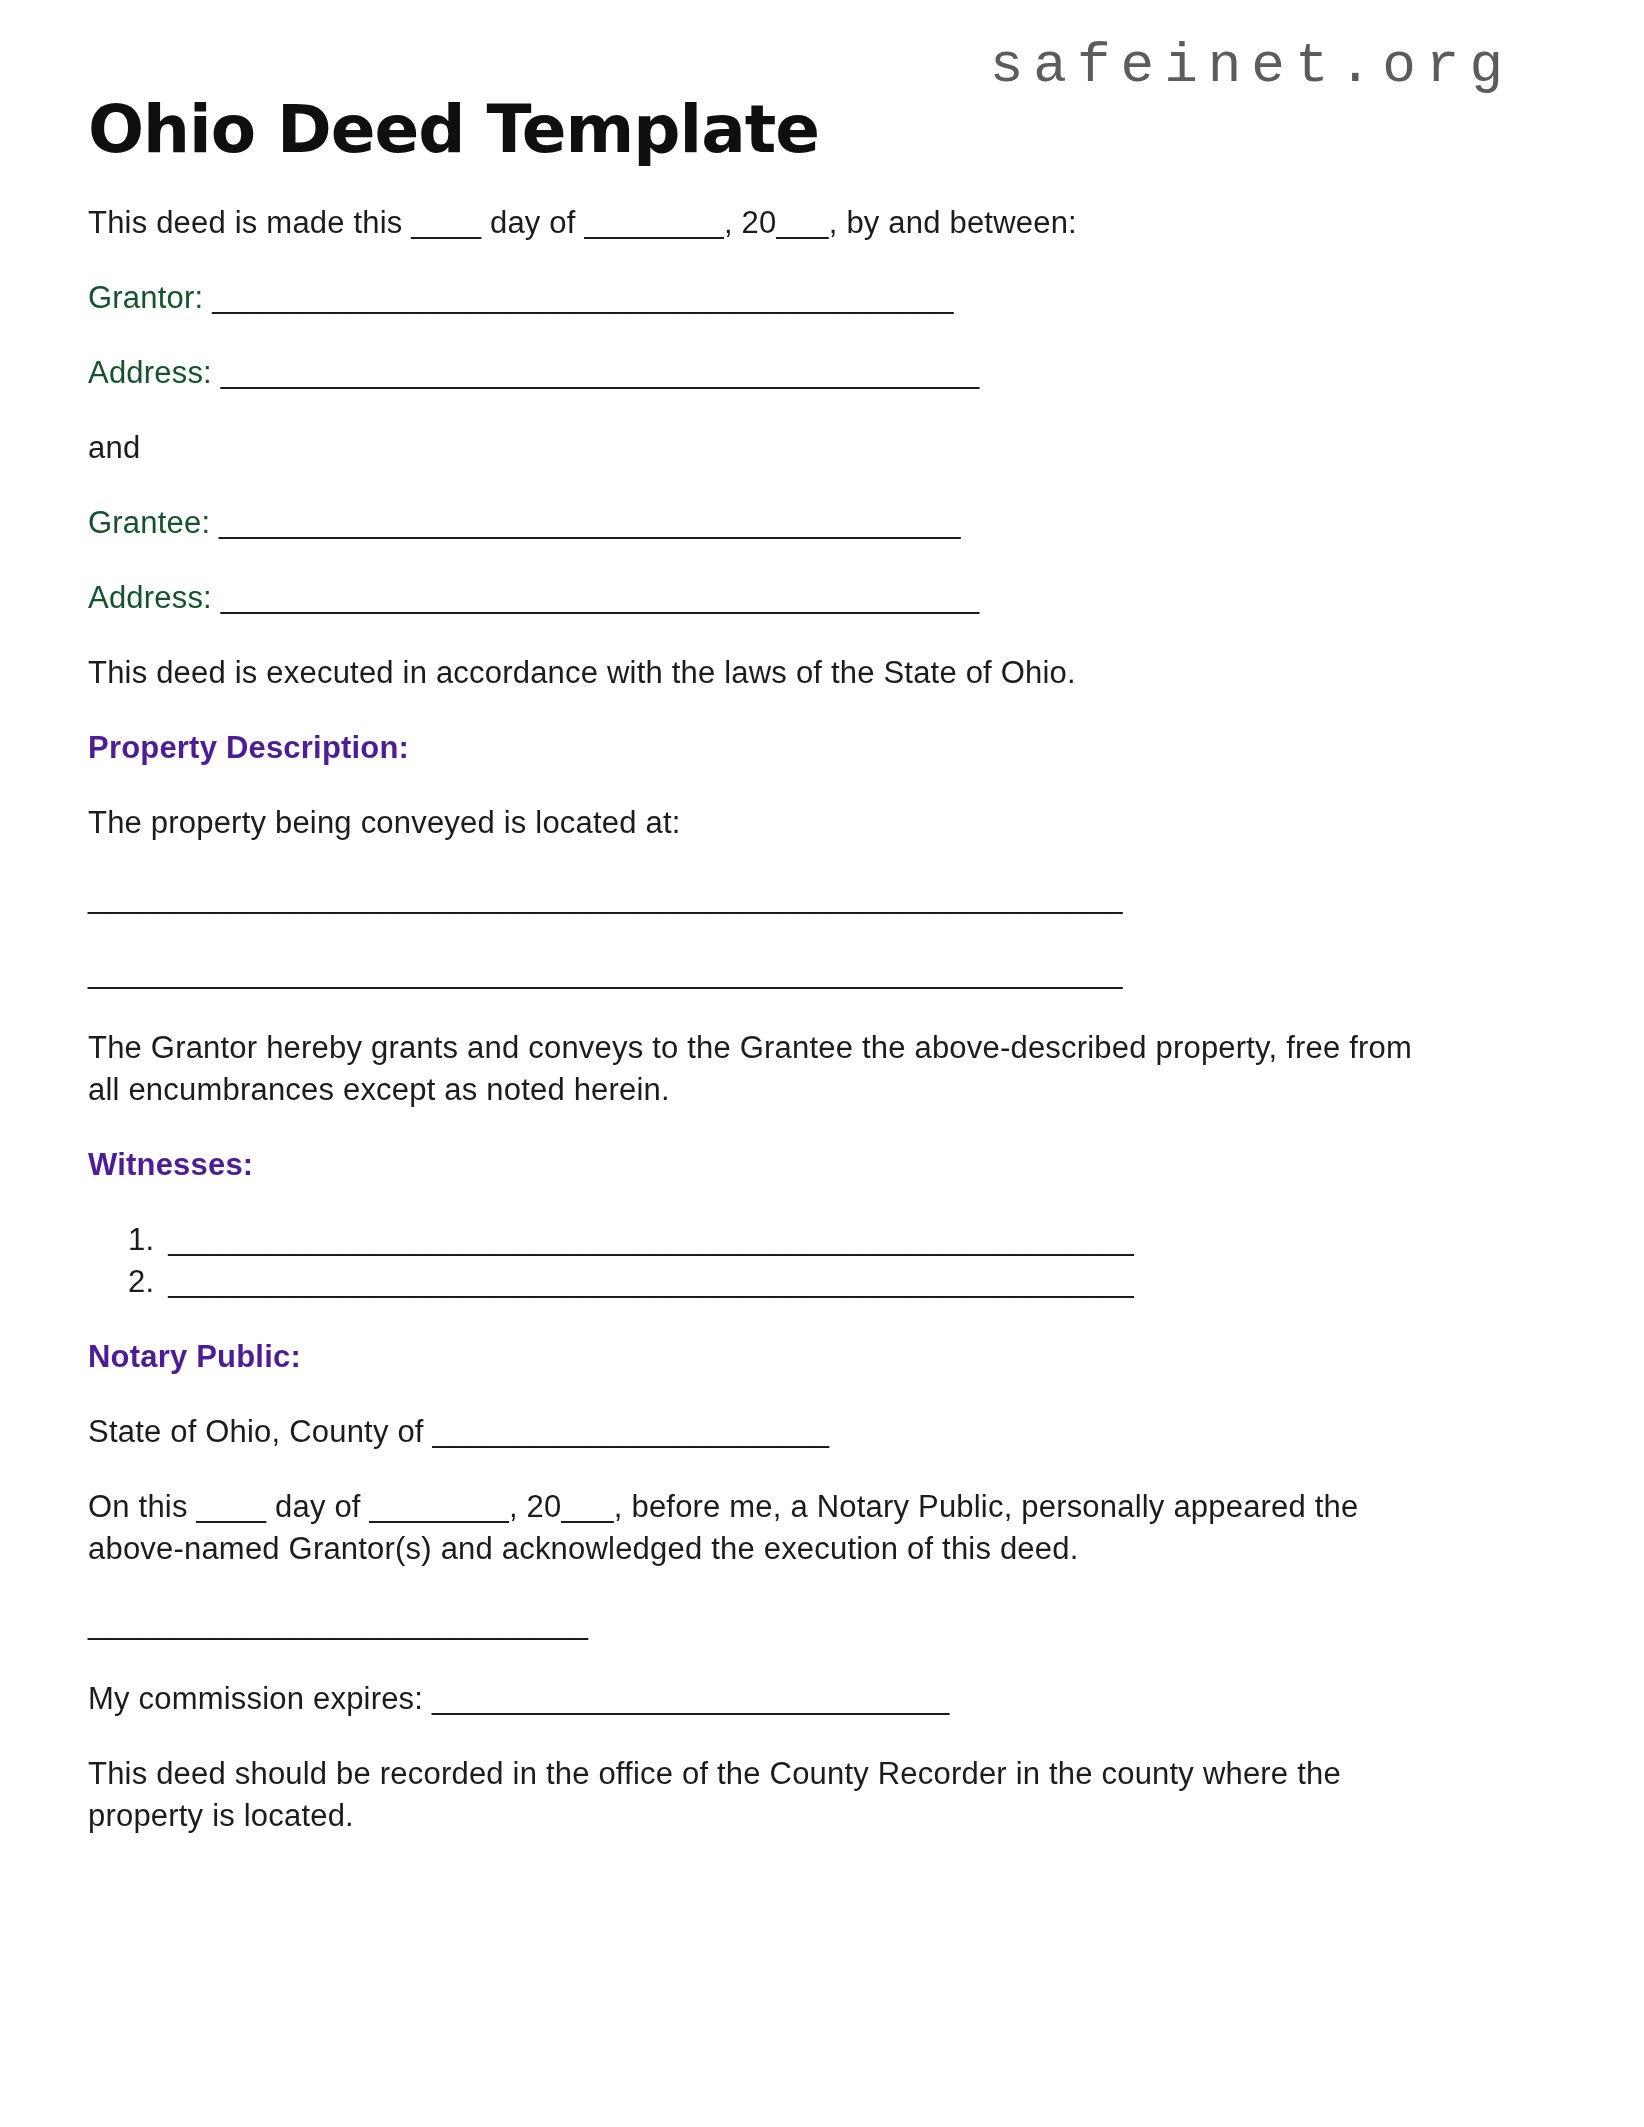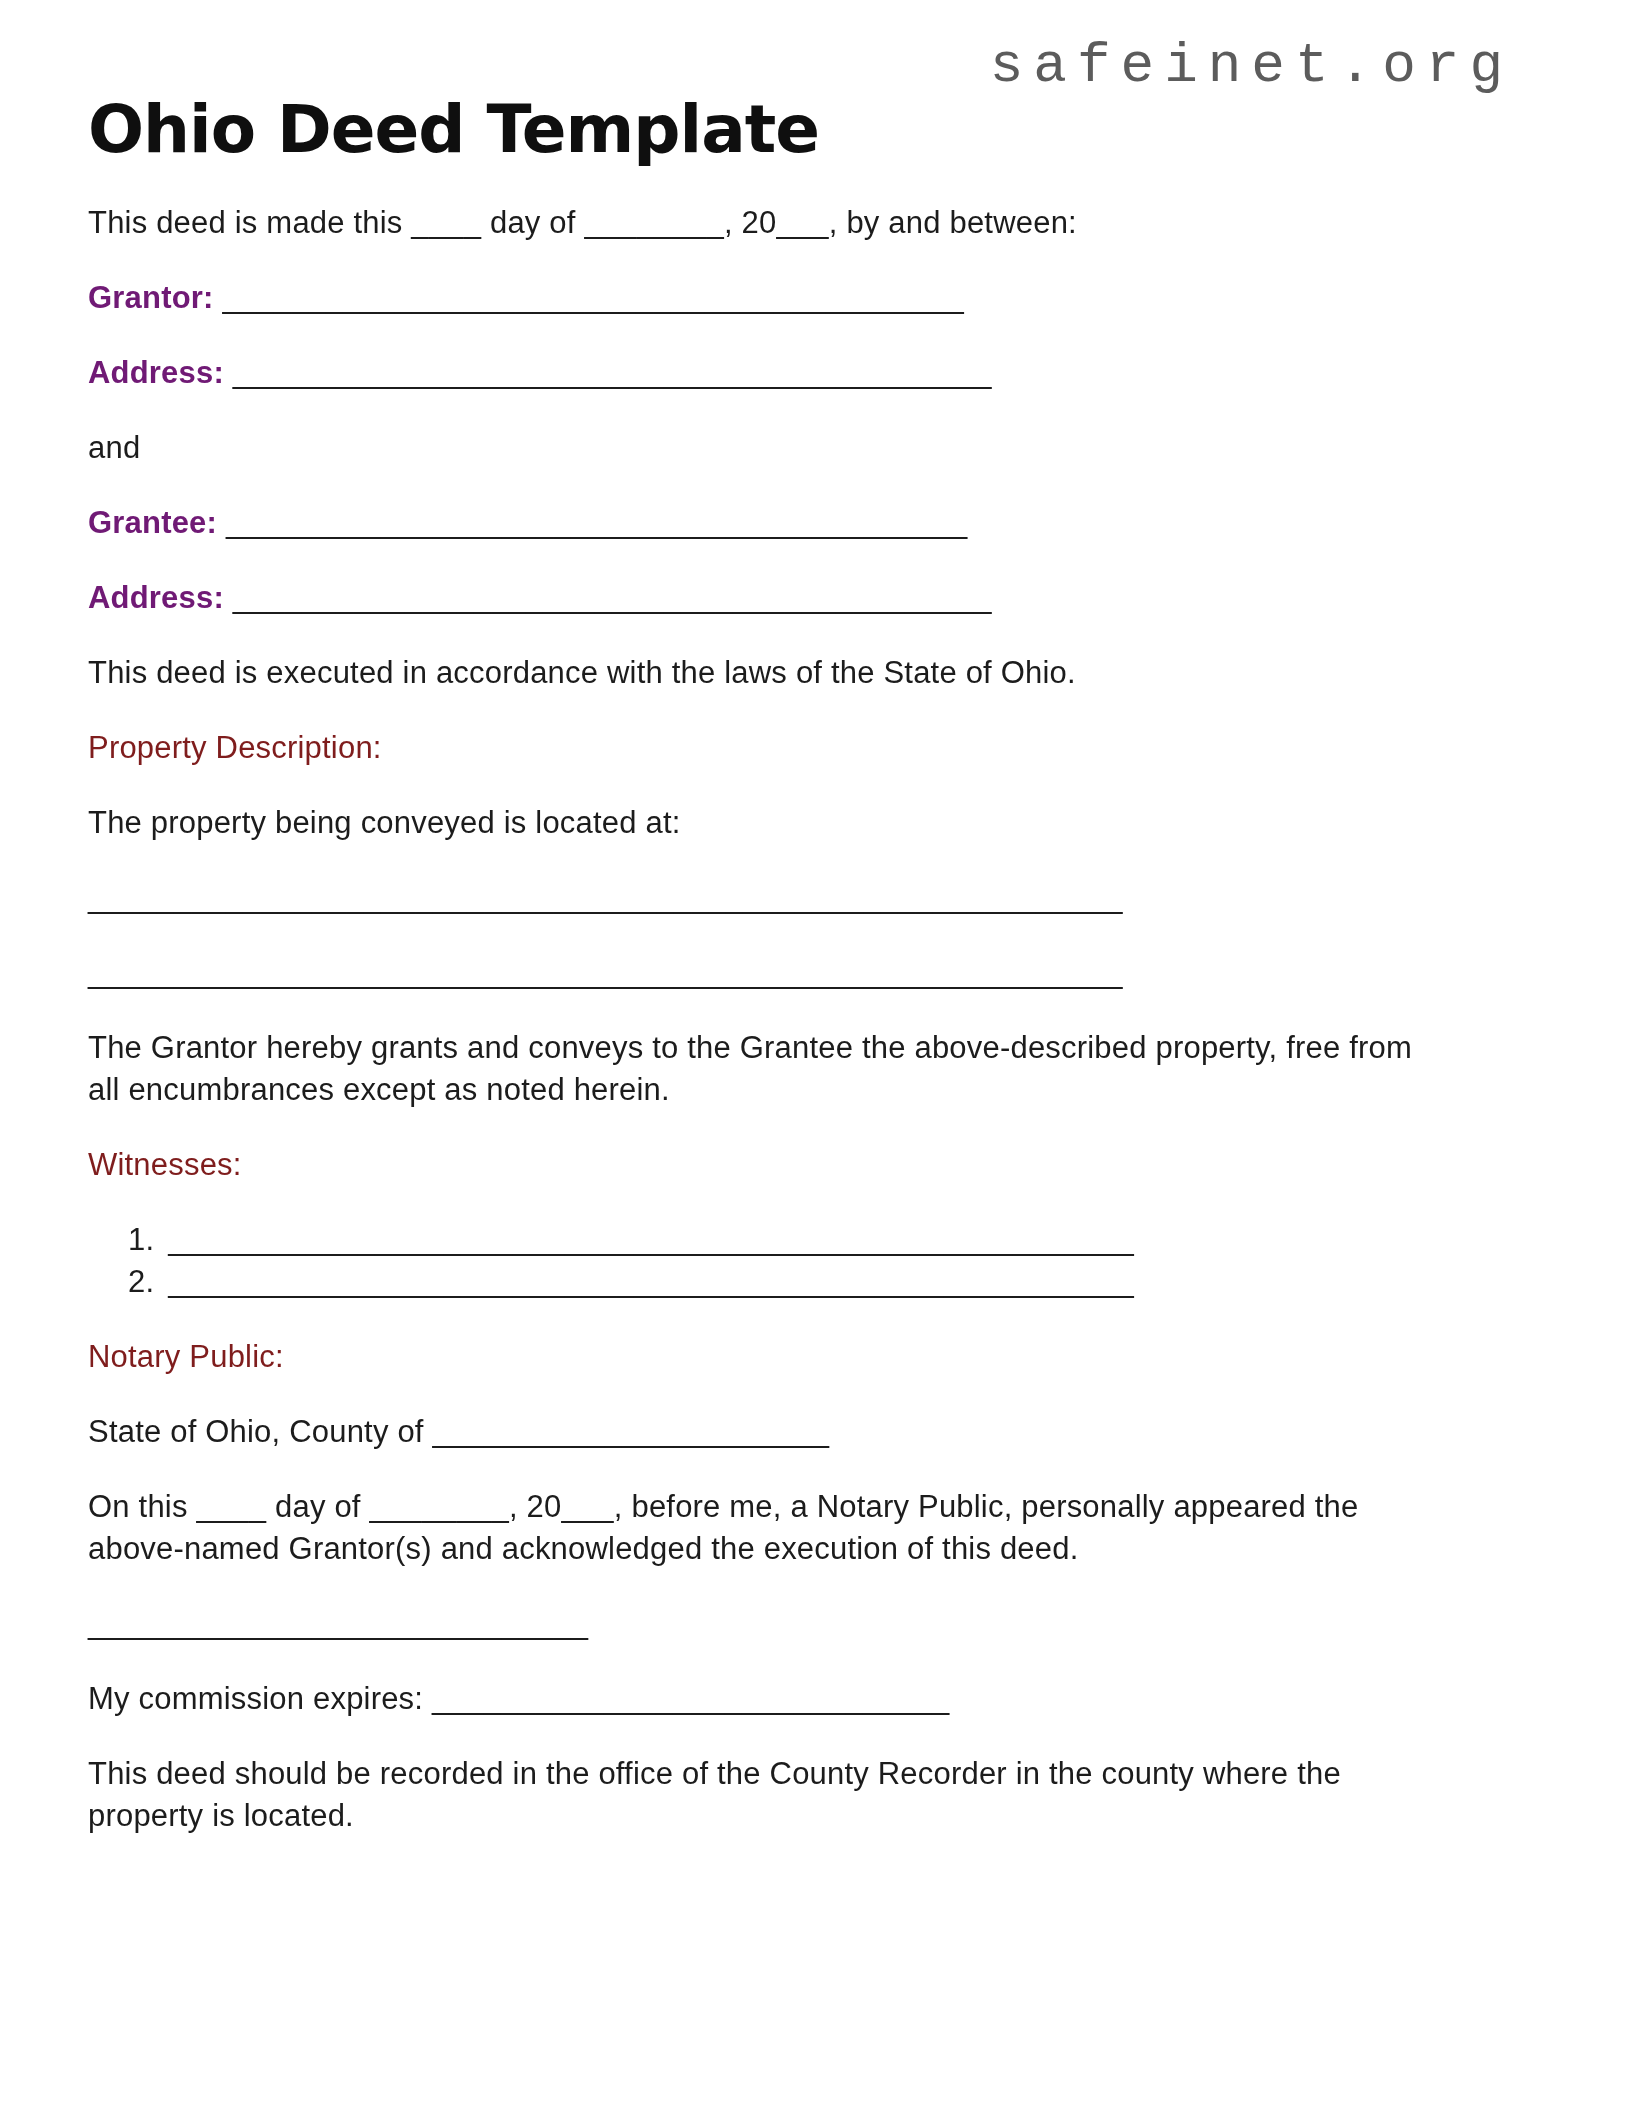--- a/index.html
+++ b/index.html
@@ -40,26 +40,26 @@
     letter-spacing: -1px;
     font-weight: 700;
     color: #0f0f0f;
   }
   p.para {
     margin: 33px 0 0 0;
   }
   p.first-para {
   }
   .lbl {
-    font-weight: 700;
-    color: #701a75;
+    font-weight: 400;
+    color: #14532d;
   }
   .heading {
-    font-weight: 400;
-    color: #7f1d1d;
+    font-weight: 700;
+    color: #4c1d95;
   }
   .blank {
     letter-spacing: 0;
     white-space: nowrap;
   }
   .witness-list {
     margin: 33px 0 0 0;
     padding-left: 40px;
   }
   .witness-row {

